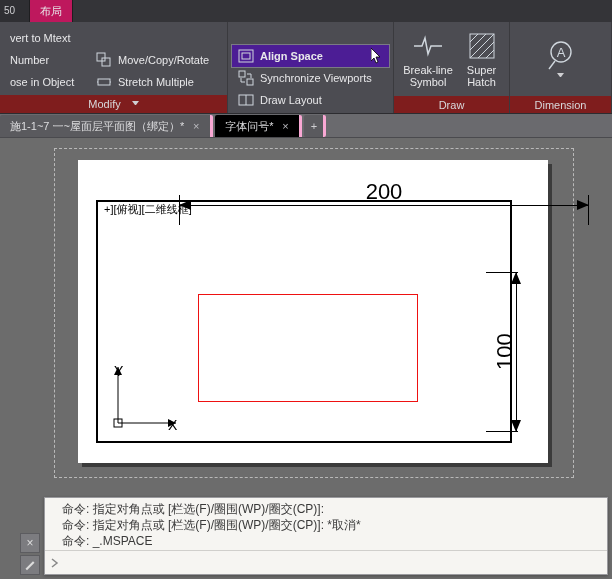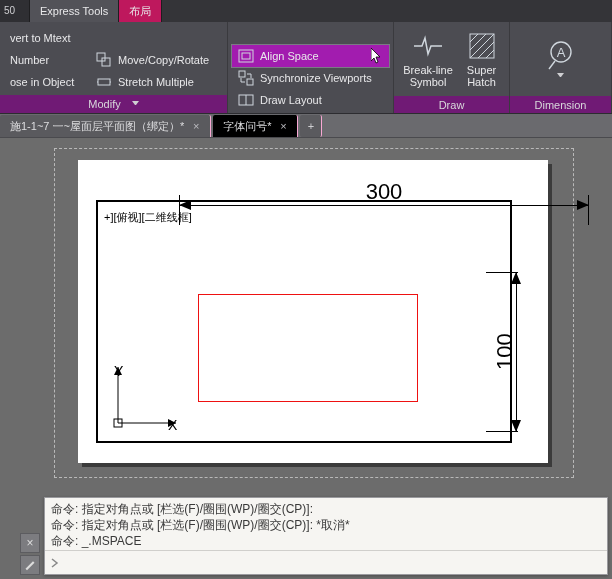--- a/index.html
+++ b/index.html
@@ -8,47 +8,47 @@
   
   .tabstrip { height:22px; background:#343438; display:flex; align-items:flex-end; }
   .shell-left { width:30px; height:22px; background:#2f2f33; border-right:1px solid #1e1e20; font-size:10px; color:#cfcfd2; line-height:22px; padding-left:4px; }
   .ribtab { height:22px; padding:0 10px; font-size:11px; color:#e8e8ea; border-right:1px solid #1e1e20; display:flex; align-items:center; background:#be185d; }
   .ribtab.active { background:#525258; }
 
   
   .ribbon { background:#4c4c52; height:92px; display:flex; border-bottom:1px solid #2c2c30; }
   .panel { border-right:1px solid #3a3a3e; display:flex; flex-direction:column; }
   .panel-body { flex:1; display:flex; padding:2px 4px; }
-  .panel-title { height:18px; background:#701a75; font-size:11px; color:#d8d8db; display:flex; align-items:center; justify-content:center; gap:11px; }
+  .panel-title { height:18px; background:#7f1d1d; font-size:11px; color:#d8d8db; display:flex; align-items:center; justify-content:center; gap:11px; }
   .col { display:flex; flex-direction:column; justify-content:flex-end; }
   .sm-btn { display:flex; align-items:center; gap:6px; height:22px; padding:0 6px; font-size:11px; color:#e8e8ea; white-space:nowrap; cursor:pointer; position:relative; }
-  .sm-btn.hover { background:#a21caf; outline:1px solid #7a7a84; }
+  .sm-btn.hover { background:#4c1d95; outline:1px solid #7a7a84;font-weight:bold; }
   .big-btn { display:flex; flex-direction:column; align-items:center; justify-content:center; width:64px; height:70px; font-size:11px; color:#e8e8ea; text-align:center; gap:2px; cursor:pointer; }
   .big-btn.wider { width:80px; }
   .ico { width:16px; height:16px; display:inline-flex; align-items:center; justify-content:center; flex:0 0 16px; }
   .ico svg { width:16px; height:16px; }
   .big-ico { width:32px; height:32px; display:flex; align-items:center; justify-content:center; }
   .big-ico svg { width:32px; height:32px; }
   .drop { width:7px; height:7px; }
   .drop::after { content:""; display:block; border-left:3px solid transparent; border-right:3px solid transparent; border-top:4px solid #cfcfd2; }
   .cursor-arrow { position:absolute; right:6px; top:3px; pointer-events:none; }
 
   
   .doctabs { height:24px; background:#6a6a6e; display:flex; align-items:flex-end; padding-left:0; border-bottom:1px solid #4a4a4e; }
-  .doctab { height:22px; display:flex; align-items:center; gap:6px; padding:0 8px 0 10px; font-size:11px; color:#dedee0; background:#5a5a5e; border-right:1px solid #f9a8d4; border-top-left-radius:2px; border-top-right-radius:2px; margin-right:2px; }
+  .doctab { height:22px; display:flex; align-items:center; gap:6px; padding:0 8px 0 10px; font-size:11px; color:#dedee0; background:#5a5a5e; border-right:3px solid #f9a8d4; border-top-left-radius:2px; border-top-right-radius:2px; margin-right:2px; }
   .doctab.active { background:#000000; }
   .doctab .close { width:12px; height:12px; color:#bcbcc0; font-size:11px; line-height:12px; text-align:center; }
   .doctab.plus { width:22px; justify-content:center; padding:0; background:#5a5a5e; border-radius:2px; color:#cfcfd2; }
 
   
   .canvas { position:absolute; left:0; top:138px; right:0; bottom:88px; background:#6c6c6c; }
   .extents { position:absolute; left:54px; top:10px; width:520px; height:330px; border:1px dashed #b9b9b9; }
   .sheet { position:absolute; left:78px; top:22px; width:470px; height:303px; background:#fff; box-shadow:4px 4px 0 rgba(0,0,0,.45); }
   .frame { position:absolute; left:18px; top:40px; right:36px; bottom:20px; border:2px solid #000; }
-  .frame-label { position:absolute; left:6px; top:8px; font-size:11px; font-family:sans-serif; }
+  .frame-label { position:absolute; left:6px; top:0; font-size:11px; font-family:sans-serif; }
   .redbox { position:absolute; left:100px; top:92px; width:220px; height:108px; border:1px solid #e11; }
   .ucs { position:absolute; left:8px; bottom:6px; }
   
   .dim-h { position:absolute; left:101px; top:31px; width:410px; height:28px; }
   .dim-h .line { position:absolute; left:0; right:0; top:14px; height:1px; background:#000; }
   .dim-h .arL, .dim-h .arR { position:absolute; top:9px; width:0; height:0; border-top:5px solid transparent; border-bottom:5px solid transparent; }
   .dim-h .arL { left:0; border-right:12px solid #000; }
   .dim-h .arR { right:0; border-left:12px solid #000; }
   .dim-h .txt { position:absolute; width:100%; top:-12px; text-align:center; font:22px Arial; }
   .dim-h .extl, .dim-h .extr { position:absolute; top:4px; width:1px; height:30px; background:#000; }
@@ -58,34 +58,33 @@
   .dim-v .line { position:absolute; top:0; bottom:0; left:14px; width:1px; background:#000; }
   .dim-v .arT, .dim-v .arB { position:absolute; left:9px; width:0; height:0; border-left:5px solid transparent; border-right:5px solid transparent; }
   .dim-v .arT { top:0; border-bottom:12px solid #000; }
   .dim-v .arB { bottom:0; border-top:12px solid #000; }
   .dim-v .txt { position:absolute; top:0; bottom:0; left:-8px; width:22px; display:flex; align-items:center; justify-content:center; font:22px Arial; writing-mode:vertical-rl; transform:rotate(180deg); }
   .dim-v .extt, .dim-v .extb { position:absolute; left:-16px; width:32px; height:1px; background:#000; }
   .dim-v .extt { top:0; } .dim-v .extb { bottom:0; }
 
   
   .cmdwrap { position:absolute; left:44px; right:4px; bottom:4px; background:#f6f5f2; border:1px solid #9a9a9e; box-shadow:0 1px 3px rgba(0,0,0,.3); }
-  .cmdhist { padding:3px 6px; font:12px/16px "Microsoft YaHei",monospace; color:#3a3a3a; max-height:52px; overflow:hidden; }
+  .cmdhist { padding:3px 17px; font:12px/16px "Microsoft YaHei",monospace; color:#3a3a3a; max-height:52px; overflow:hidden; }
   .cmdline { display:flex; align-items:center; height:24px; padding:0 4px; border-top:1px solid #d0cfcc; gap:4px; }
   .cmdline .chev { width:14px; height:14px; }
   .cmdline input { flex:1; border:none; outline:none; background:transparent; font:12px "Microsoft YaHei"; color:#888; font-style:italic; }
   .cmdgrip { position:absolute; left:44px; bottom:4px; transform:translateX(-26px); width:24px; display:flex; flex-direction:column; gap:2px; align-items:center; }
   .cmdgrip div { width:20px; height:20px; background:#7c7c80; color:#ddd; display:flex; align-items:center; justify-content:center; font-size:12px; border:1px solid #5c5c60; }
 
 </style>
 </head>
 <body>
 
 <div class="tabstrip">
   <div class="shell-left">50</div>
-  <div class="ribtab active">Express Tools</div>
   <div class="ribtab">布局</div>
 </div>
 
 <div class="ribbon">
 
   <div class="panel" style="width:228px">
     <div class="panel-body">
       <div class="col" style="width:86px">
         <div class="sm-btn">
             <span>vert to Mtext</span>
@@ -217,21 +216,21 @@
 <div class="canvas">
   <div class="extents"></div>
   <div class="sheet">
 
     <div class="dim-h">
       <div class="extl"></div>
         <div class="extr"></div>
       <div class="line"></div>
         <div class="arL"></div>
         <div class="arR"></div>
-      <div class="txt">300</div>
+      <div class="txt">200</div>
     </div>
 
     <div class="dim-v">
       <div class="extt"></div>
         <div class="extb"></div>
       <div class="line"></div>
         <div class="arT"></div>
         <div class="arB"></div>
       <div class="txt">100</div>
     </div>

